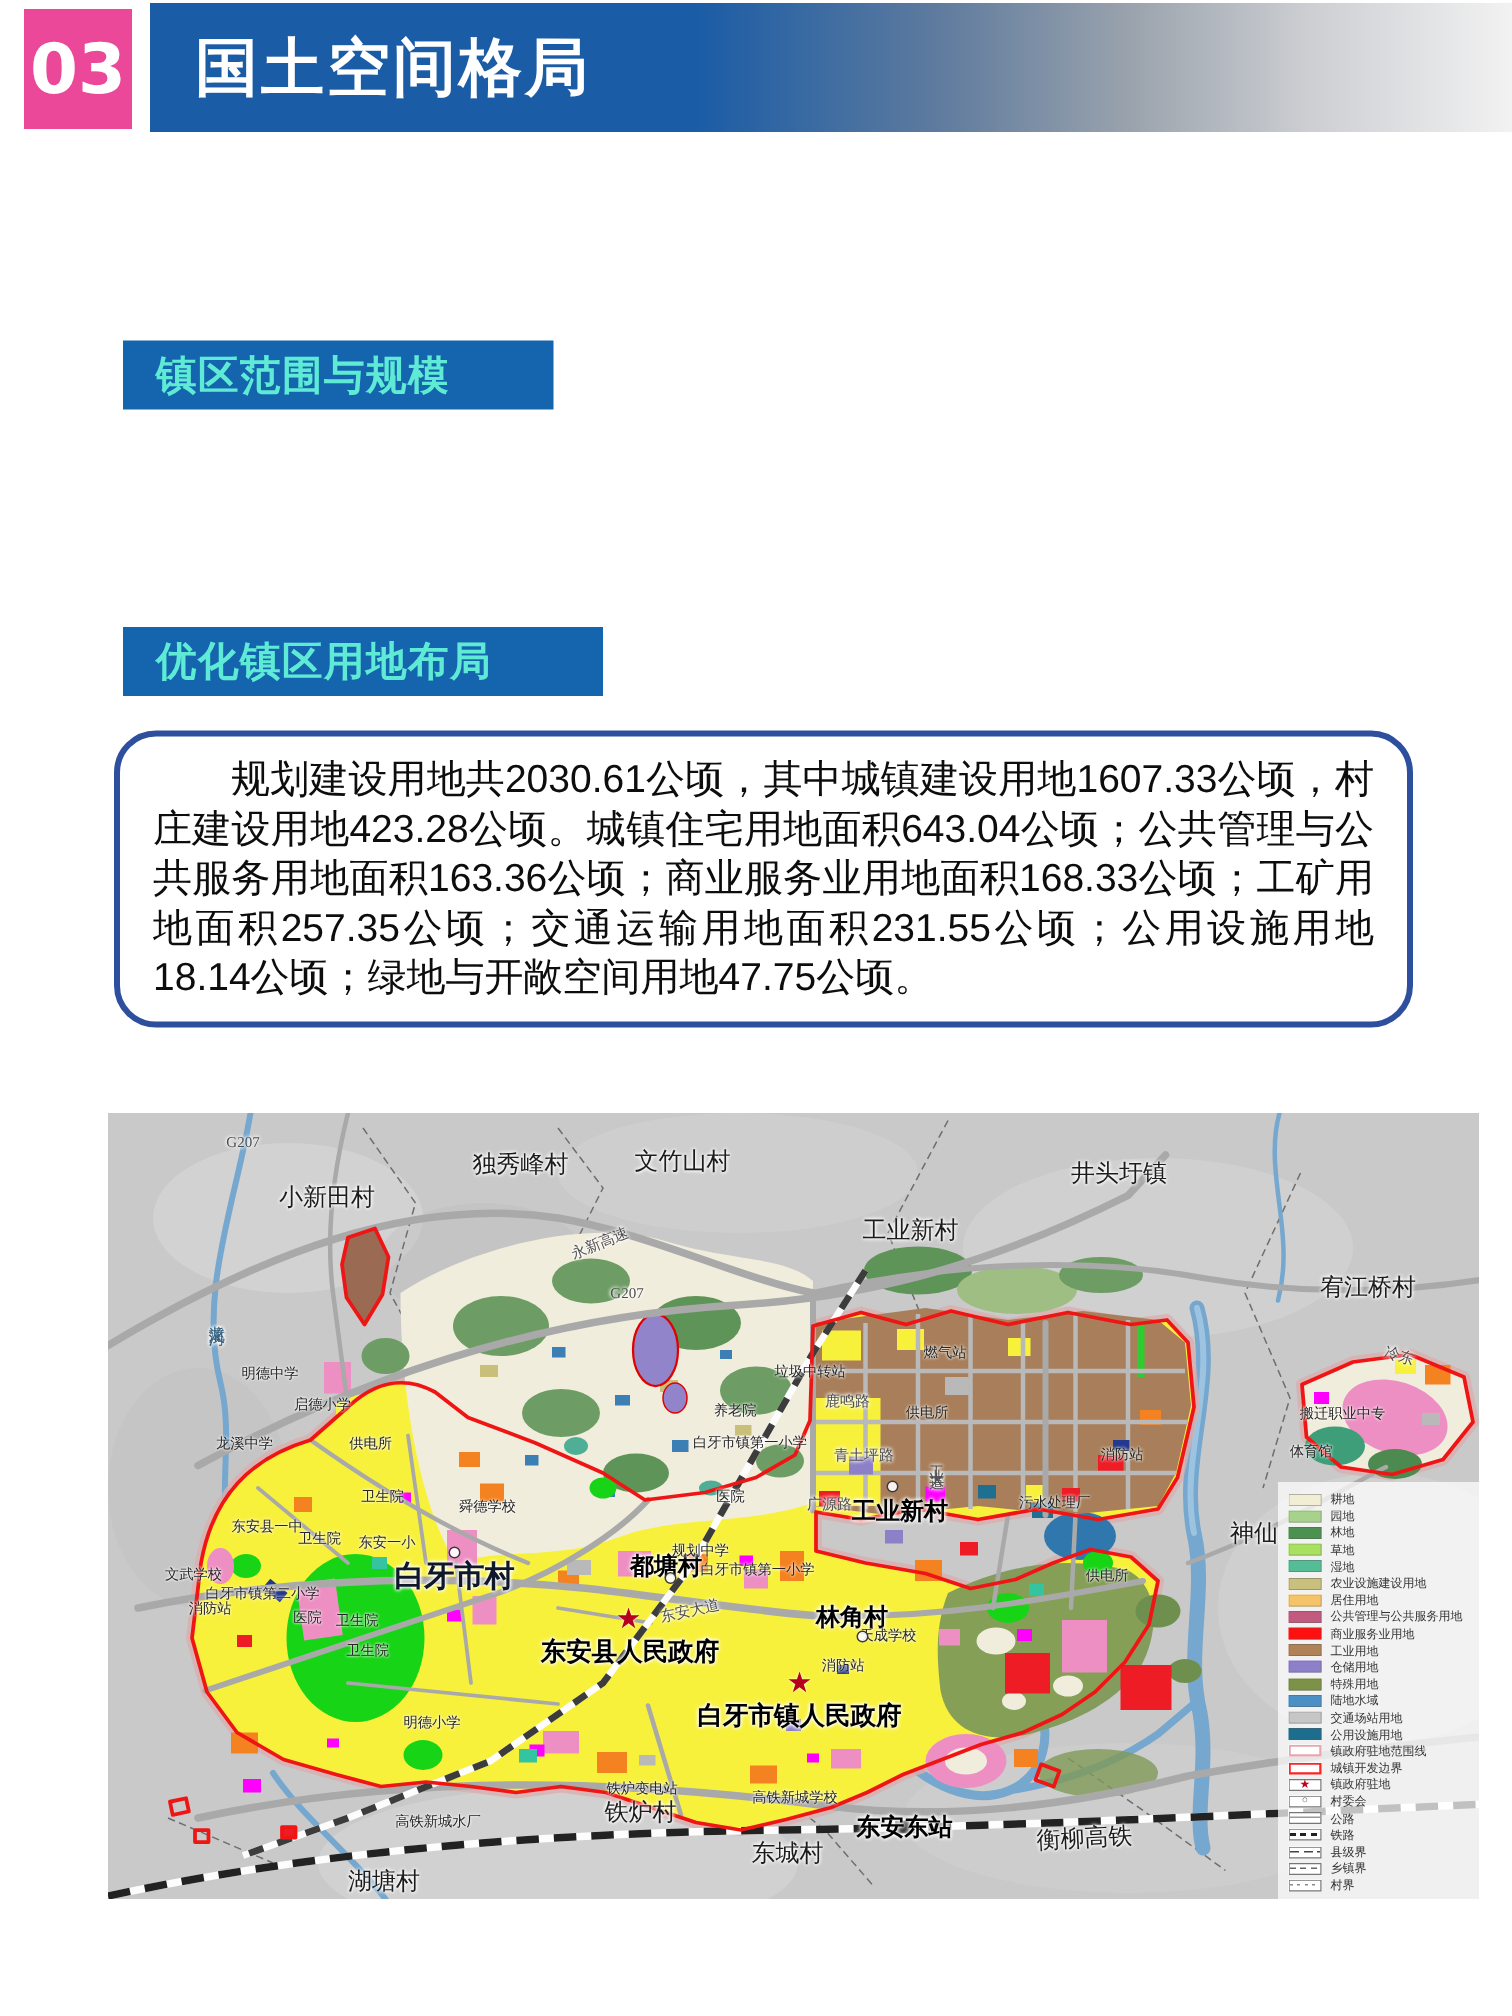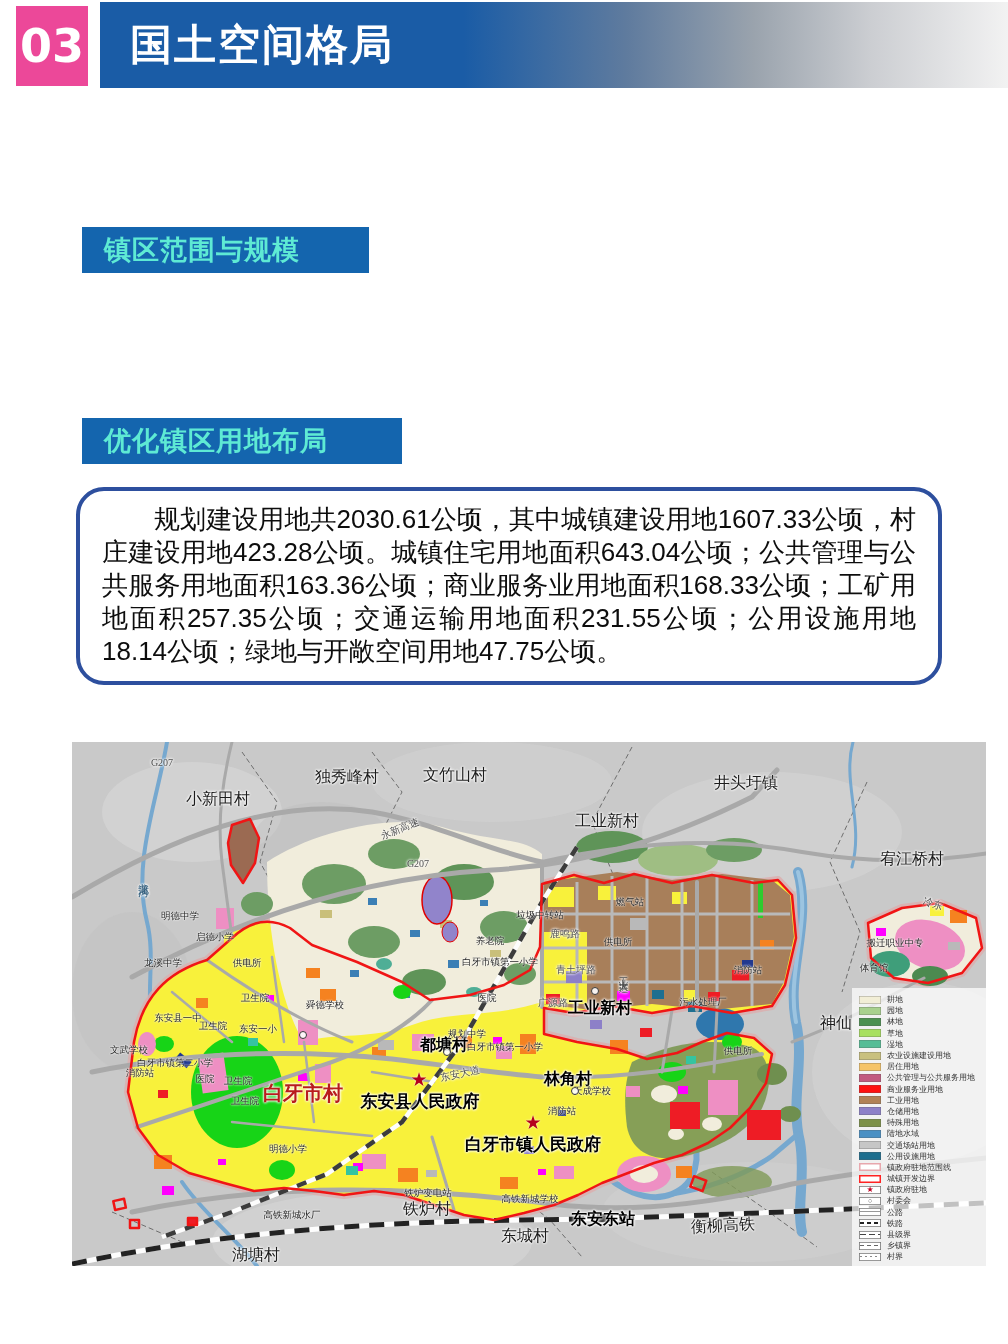--- a/index.html
+++ b/index.html
@@ -29,21 +29,21 @@
       border:4px solid #2d4f9e;border-radius:28px;padding:12px 22px;box-sizing:border-box;overflow:hidden;}
   .para-box p{line-height:33px;}
   
   .map{position:absolute;left:72px;top:742px;width:914px;height:524px;background:#c9c9c9;overflow:hidden;}
   .map svg{position:absolute;left:0;top:0;}
   .map-labels{position:absolute;left:0;top:0;width:100%;height:100%;z-index:2;}
   .ml{position:absolute;transform:translate(-50%,-50%);white-space:nowrap;
       text-shadow:0 0 3px #fff,0 0 3px #fff,0 0 2px #fff;}
   .ml.place{font-family:"Liberation Serif",serif;font-size:16px;color:#1c1c1c;}
   .ml.place-b{font-family:"Liberation Serif",serif;font-size:16px;font-weight:bold;color:#000;}
-  .ml.place-lg{font-family:"Liberation Serif",serif;font-size:20px;font-weight:bold;color:#b91c1c;margin-top:42px;}
+  .ml.place-lg{font-family:"Liberation Serif",serif;font-size:20px;font-weight:bold;color:#0f172a;}
   .ml.gov{font-family:"Liberation Serif",serif;font-size:17px;font-weight:bold;color:#000;}
   .ml.poi{font-size:9.5px;color:#262626;text-shadow:0 0 2px #fff,0 0 2px #fff;}
   .ml.road{font-family:"Liberation Serif",serif;font-size:10px;color:#4e4e4e;}
   .ml.river{font-family:"Liberation Serif",serif;font-size:11px;color:#35607f;}
   .ml.vert{writing-mode:vertical-rl;letter-spacing:2px;}
   .mk-star{position:absolute;transform:translate(-50%,-50%);color:#b5001e;font-size:19px;text-shadow:0 0 2px #fff;}
   .mk-circle{position:absolute;width:8px;height:8px;border:1.5px solid #3a3a3a;border-radius:50%;
       background:rgba(255,255,255,.9);transform:translate(-50%,-50%);box-sizing:border-box;}
   
   .legend{position:absolute;left:780px;top:246px;width:152px;height:278px;background:rgba(255,255,255,.72);

